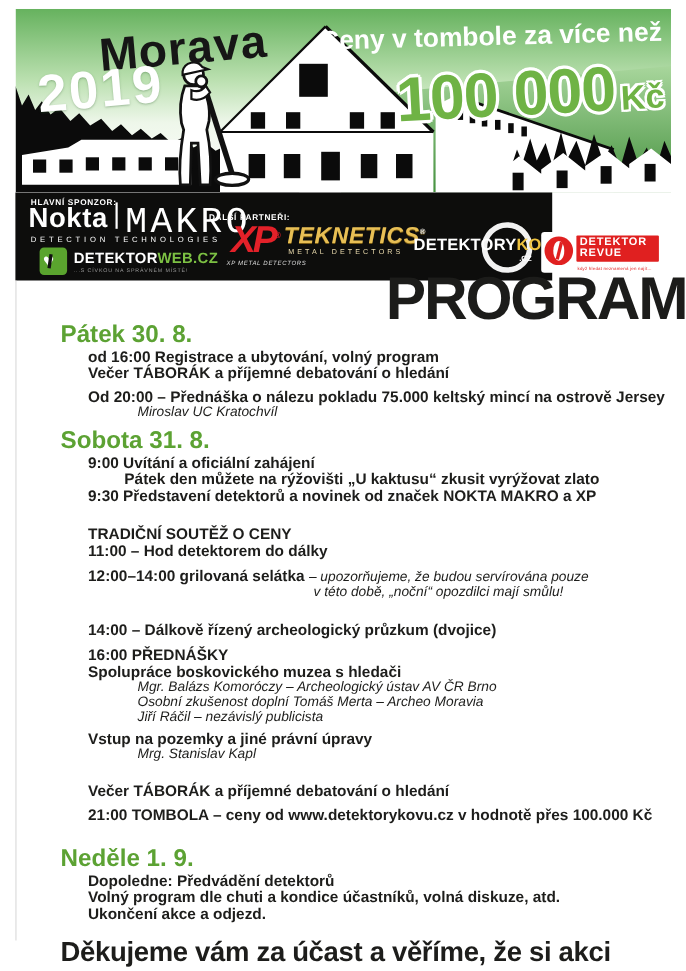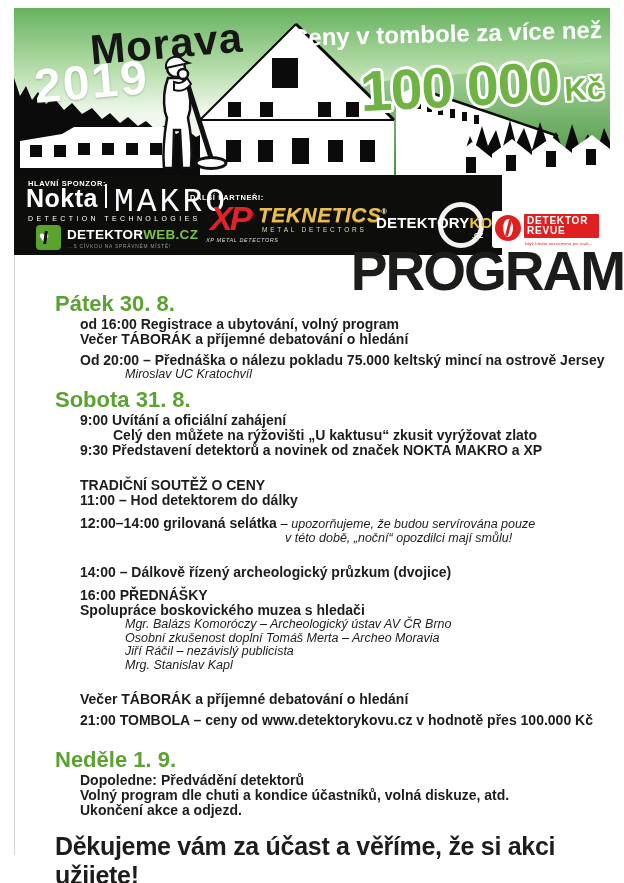--- a/index.html
+++ b/index.html
@@ -216,32 +216,33 @@
 
   <div class="content">
     <div class="h">Pátek 30. 8.</div>
     <div class="l mt2">od 16:00  Registrace a ubytování, volný program</div>
     <div class="l">Večer TÁBORÁK a příjemné debatování o hledání</div>
     <div class="l mt6">Od 20:00 – Přednáška o nálezu pokladu 75.000 keltský mincí na ostrově Jersey</div>
     <div class="i">Miroslav UC Kratochvíl</div>
 
     <div class="h mt6">Sobota 31. 8.</div>
     <div class="l mt2">9:00  Uvítání a oficiální zahájení</div>
-    <div class="l ind2">Celý den můžete na rýžovišti „U kaktusu“ zkusit vyrýžovat zlato</div>
+    <div class="l ind2">Pátek den můžete na rýžovišti „U kaktusu“ zkusit vyrýžovat zlato</div>
     <div class="l">9:30  Představení detektorů a novinek od značek NOKTA MAKRO a XP</div>
     <div class="l mt10">TRADIČNÍ SOUTĚŽ O CENY</div>
     <div class="l">11:00 – Hod detektorem do dálky</div>
     <div class="l mt8"><span>12:00–14:00  grilovaná selátka </span><span class="isml">– upozorňujeme, že budou servírována pouze</span></div>
     <div class="i ind3">v této době, „noční“ opozdilci mají smůlu!</div>
     <div class="l mt10">14:00 – Dálkově řízený archeologický průzkum (dvojice)</div>
     <div class="l mt8">16:00  PŘEDNÁŠKY</div>
     <div class="l">Spolupráce boskovického muzea s hledači</div>
     <div class="i">Mgr. Balázs Komoróczy – Archeologický ústav AV ČR Brno</div>
     <div class="i">Osobní zkušenost doplní Tomáš Merta – Archeo Moravia</div>
     <div class="i">Jiří Ráčil – nezávislý publicista</div>
+    <div class="l mt5">Vstup na pozemky a jiné právní úpravy</div>
     <div class="i">Mrg. Stanislav Kapl</div>
     <div class="l mt10">Večer TÁBORÁK a příjemné debatování o hledání</div>
     <div class="l mt6">21:00 TOMBOLA – ceny od www.detektorykovu.cz v hodnotě přes 100.000 Kč</div>
 
     <div class="h mt10">Neděle 1. 9.</div>
     <div class="l mt2">Dopoledne: Předvádění detektorů</div>
     <div class="l">Volný program dle chuti a kondice účastníků, volná diskuze, atd.</div>
     <div class="l">Ukončení akce a odjezd.</div>
 
     <div class="footer">Děkujeme vám za účast a věříme, že si akci užijete!</div>

